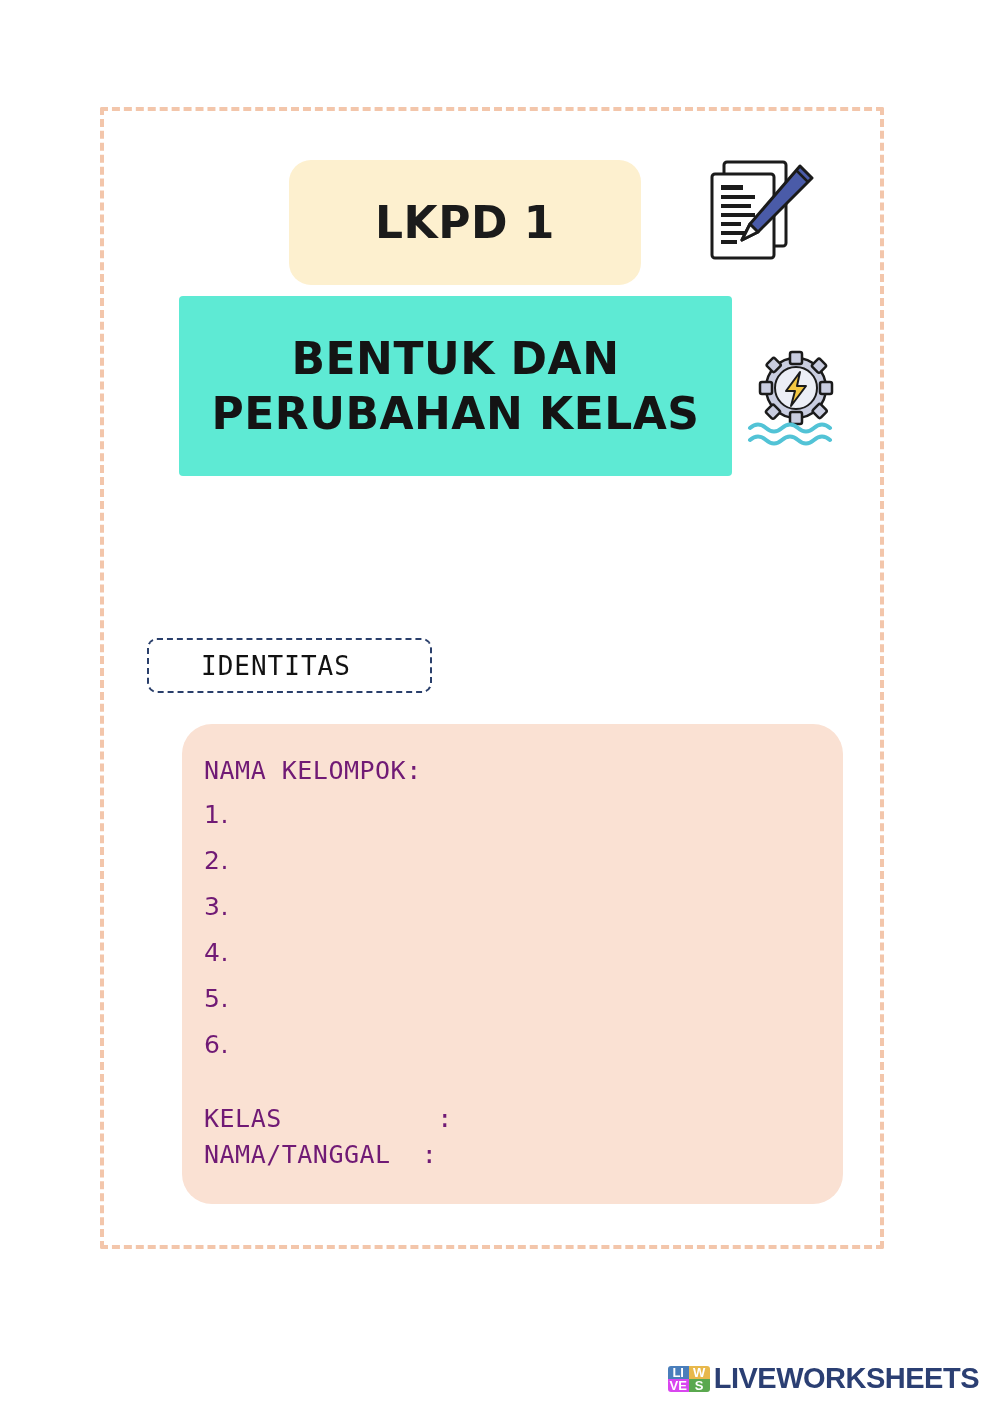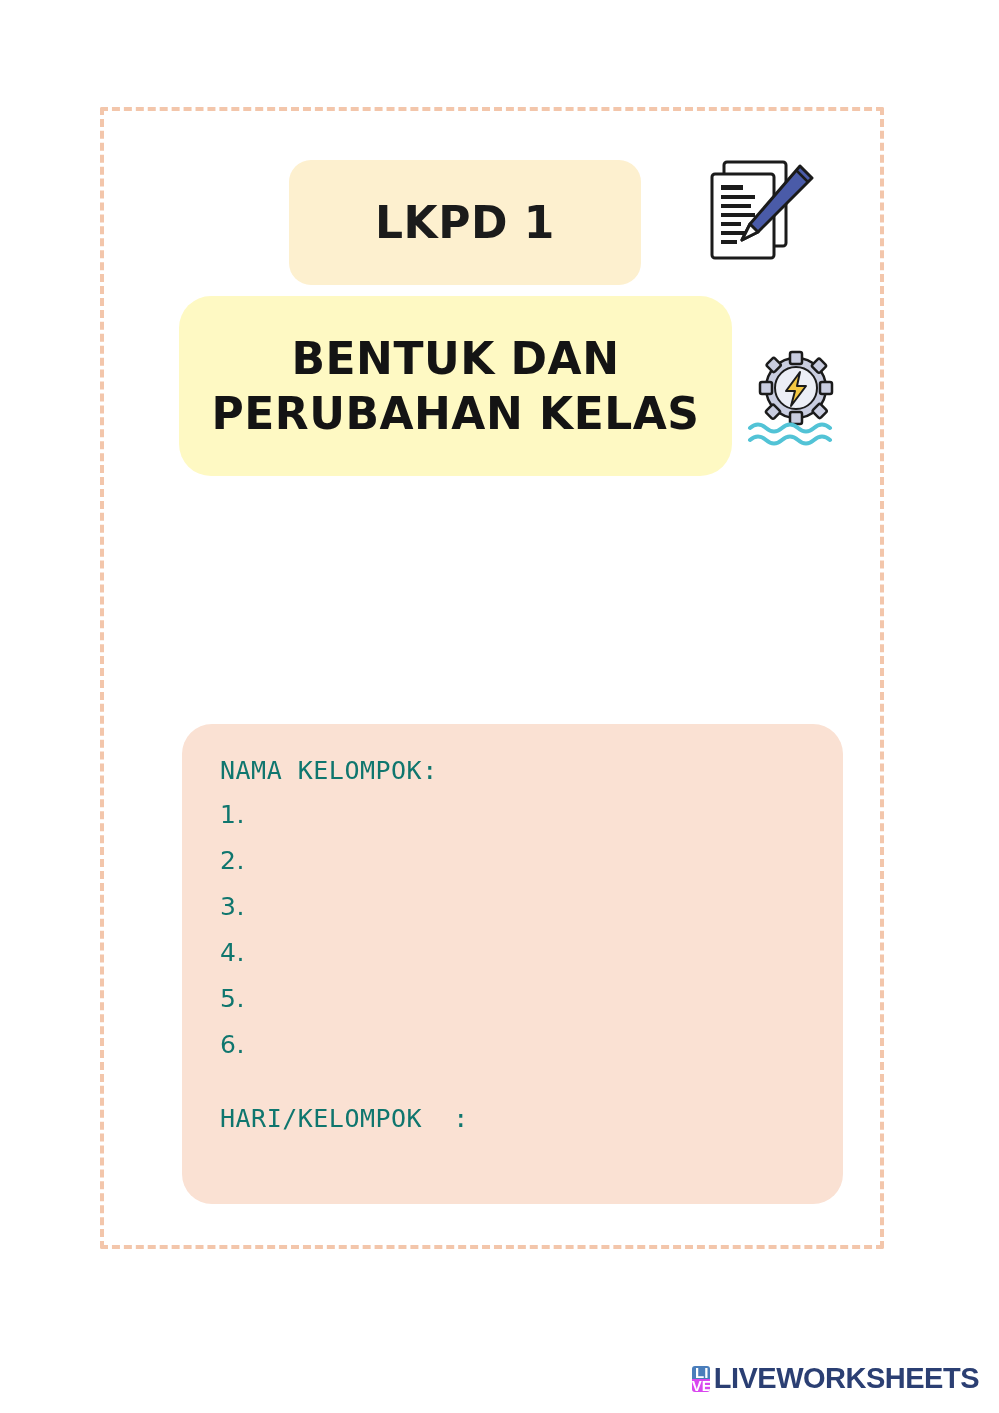--- a/index.html
+++ b/index.html
@@ -47,22 +47,22 @@
     color: #1b1b1b;
     letter-spacing: 0.5px;
   }
 
   .pill-title {
     position: absolute;
     left: 75px;
     top: 185px;
     width: 553px;
     height: 180px;
-    background: #fef9c3;
-    border-radius: 32px;
+    background: #5eead4;
+    border-radius: 4px;
     display: flex;
     flex-direction: column;
     align-items: center;
     justify-content: center;
     padding: 0 10px;
   }
   .pill-title .line {
     font-size: 44px;
     font-weight: 600;
     color: #141414;
@@ -114,23 +114,23 @@
     top: 613px;
     width: 661px;
     height: 480px;
     background: #fae1d3;
     border-radius: 30px;
     padding: 34px 0 0 22px;
   }
   .id-line {
     font-family: "DejaVu Sans Mono", monospace;
     font-size: 25px;
-    color: #0f766e;
+    color: #701a75;
     line-height: 1.0;
-    margin: 0 0 19px 16px;
+    margin: 0 0 19px 0;
     letter-spacing: 0.5px;
     white-space: pre;
   }
   .id-line.num {
     font-family: "DejaVu Sans", sans-serif;
     font-size: 25px;
     margin-bottom: 21px;
   }
   .id-spacer { height: 28px; }
   .id-line.kv {
@@ -143,26 +143,26 @@
     right: 20px;
     bottom: 18px;
     display: flex;
     align-items: center;
     gap: 4px;
   }
   .lw-mark {
     display: grid;
     grid-template-rows: 1fr 1fr;
     grid-template-columns: 1fr 1fr;
-    width: 18px;
+    width: 42px;
     height: 26px;
     border-radius: 3px;
     overflow: hidden;
     font-family: "Liberation Sans", sans-serif;
-    font-size: 15px;
+    font-size: 13px;
     font-weight: 700;
     color: #ffffff;
     line-height: 13px;
     text-align: center;
   }
   .lw-mark i { font-style: normal; display: block; }
   .lw-mark .c1 { background: #4a7ebb; }
   .lw-mark .c2 { background: #e8b84b; }
   .lw-mark .c3 { background: #d946ef; }
   .lw-mark .c4 { background: #5aa84f; }
@@ -226,31 +226,35 @@
         <circle cx="52" cy="42" r="21" fill="#eceef6" stroke="#1b1b1b" stroke-width="2"></circle>
         <path d="M56 26 L42 45 L51 45 L47 60 L62 40 L53 40 Z" fill="#f5c842" stroke="#1b1b1b" stroke-width="2" stroke-linejoin="round"></path>
       </g>
       <g stroke="#52c3d6" stroke-width="4" fill="none" stroke-linecap="round">
         <path d="M6 82 q8 -7 16 0 q8 7 16 0 q8 -7 16 0 q8 7 16 0 q8 -7 16 0"></path>
         <path d="M6 94 q8 -7 16 0 q8 7 16 0 q8 -7 16 0 q8 7 16 0 q8 -7 16 0"></path>
       </g>
     </svg>
   </div>
 
+  <div class="identitas-box">
+    <span>IDENTITAS</span>
+  </div>
 
   <div class="identity-panel">
     <div class="id-line">NAMA KELOMPOK:</div>
     <div class="id-line num">1.</div>
     <div class="id-line num">2.</div>
     <div class="id-line num">3.</div>
     <div class="id-line num">4.</div>
     <div class="id-line num">5.</div>
     <div class="id-line num">6.</div>
     <div class="id-spacer"></div>
-    <div class="id-line kv"><span>HARI/KELOMPOK</span><span>  :</span></div>
+    <div class="id-line kv"><span>KELAS</span><span>          :</span></div>
+    <div class="id-line kv"><span>NAMA/TANGGAL</span><span>  :</span></div>
   </div>
 
 </div>
 
 <div class="footer">
   <div class="lw-mark">
     <i class="c1">LI</i>
     <i class="c2">W</i>
     <i class="c3">VE</i>
     <i class="c4">S</i>

